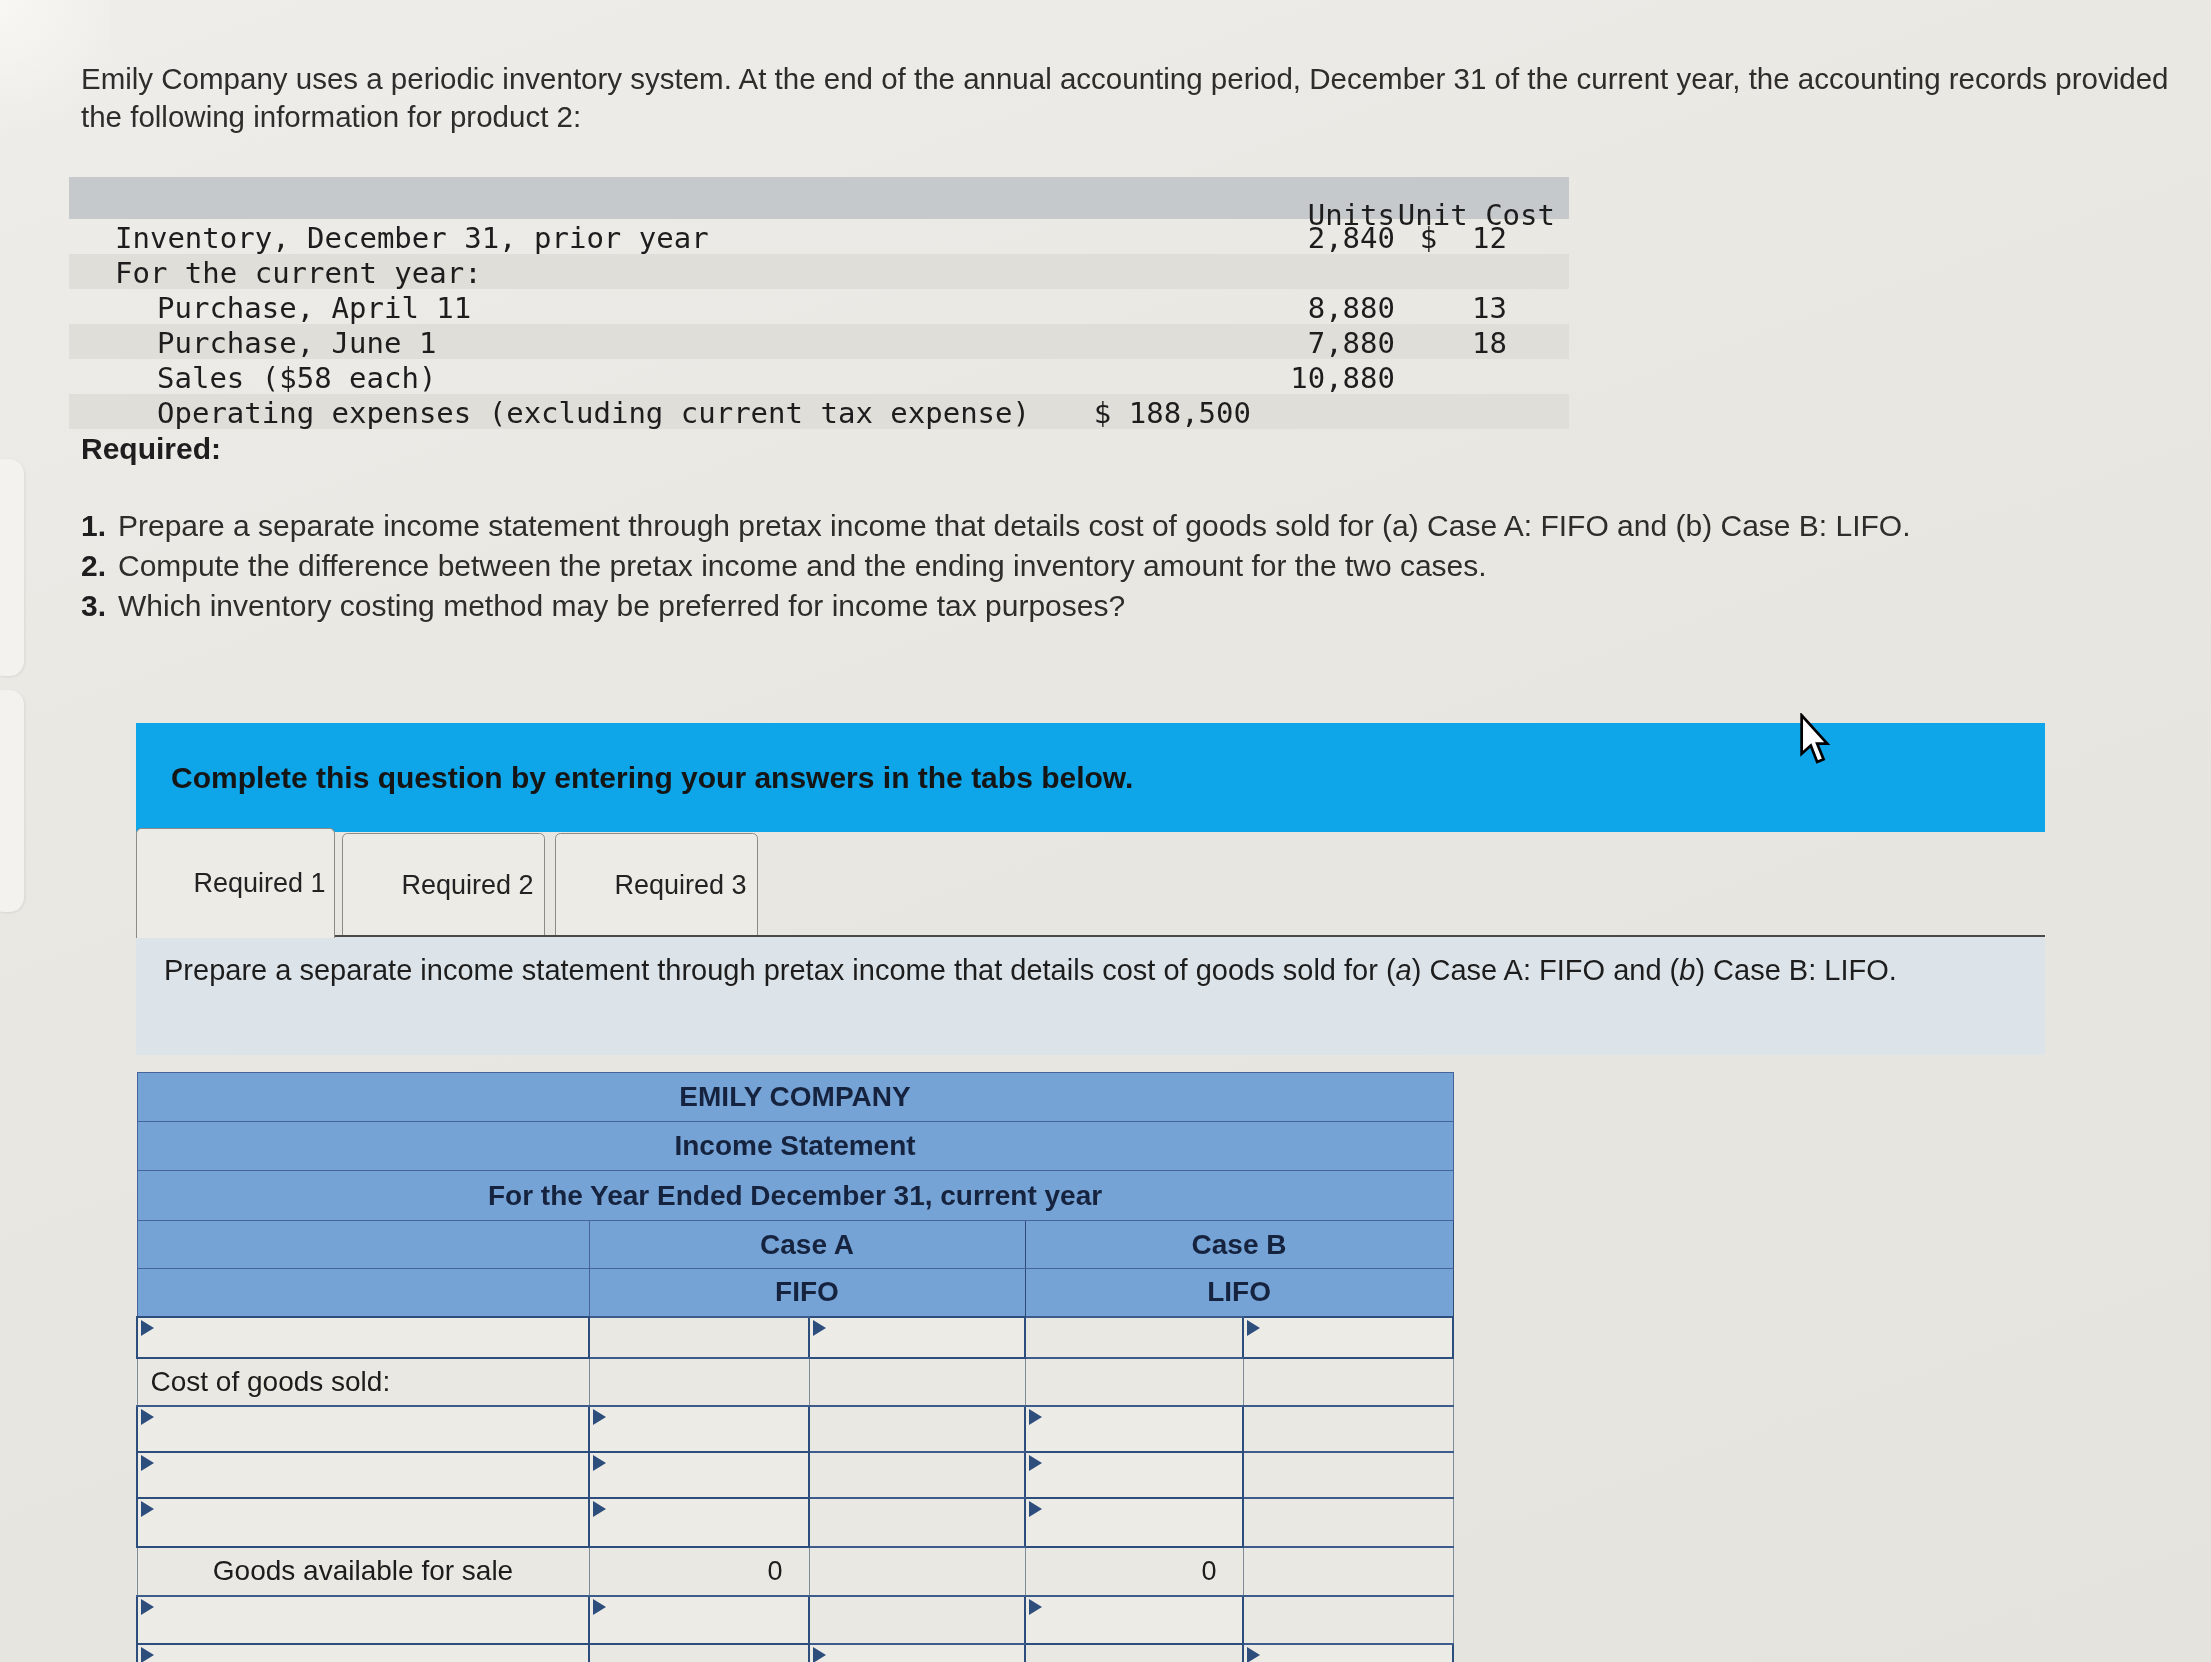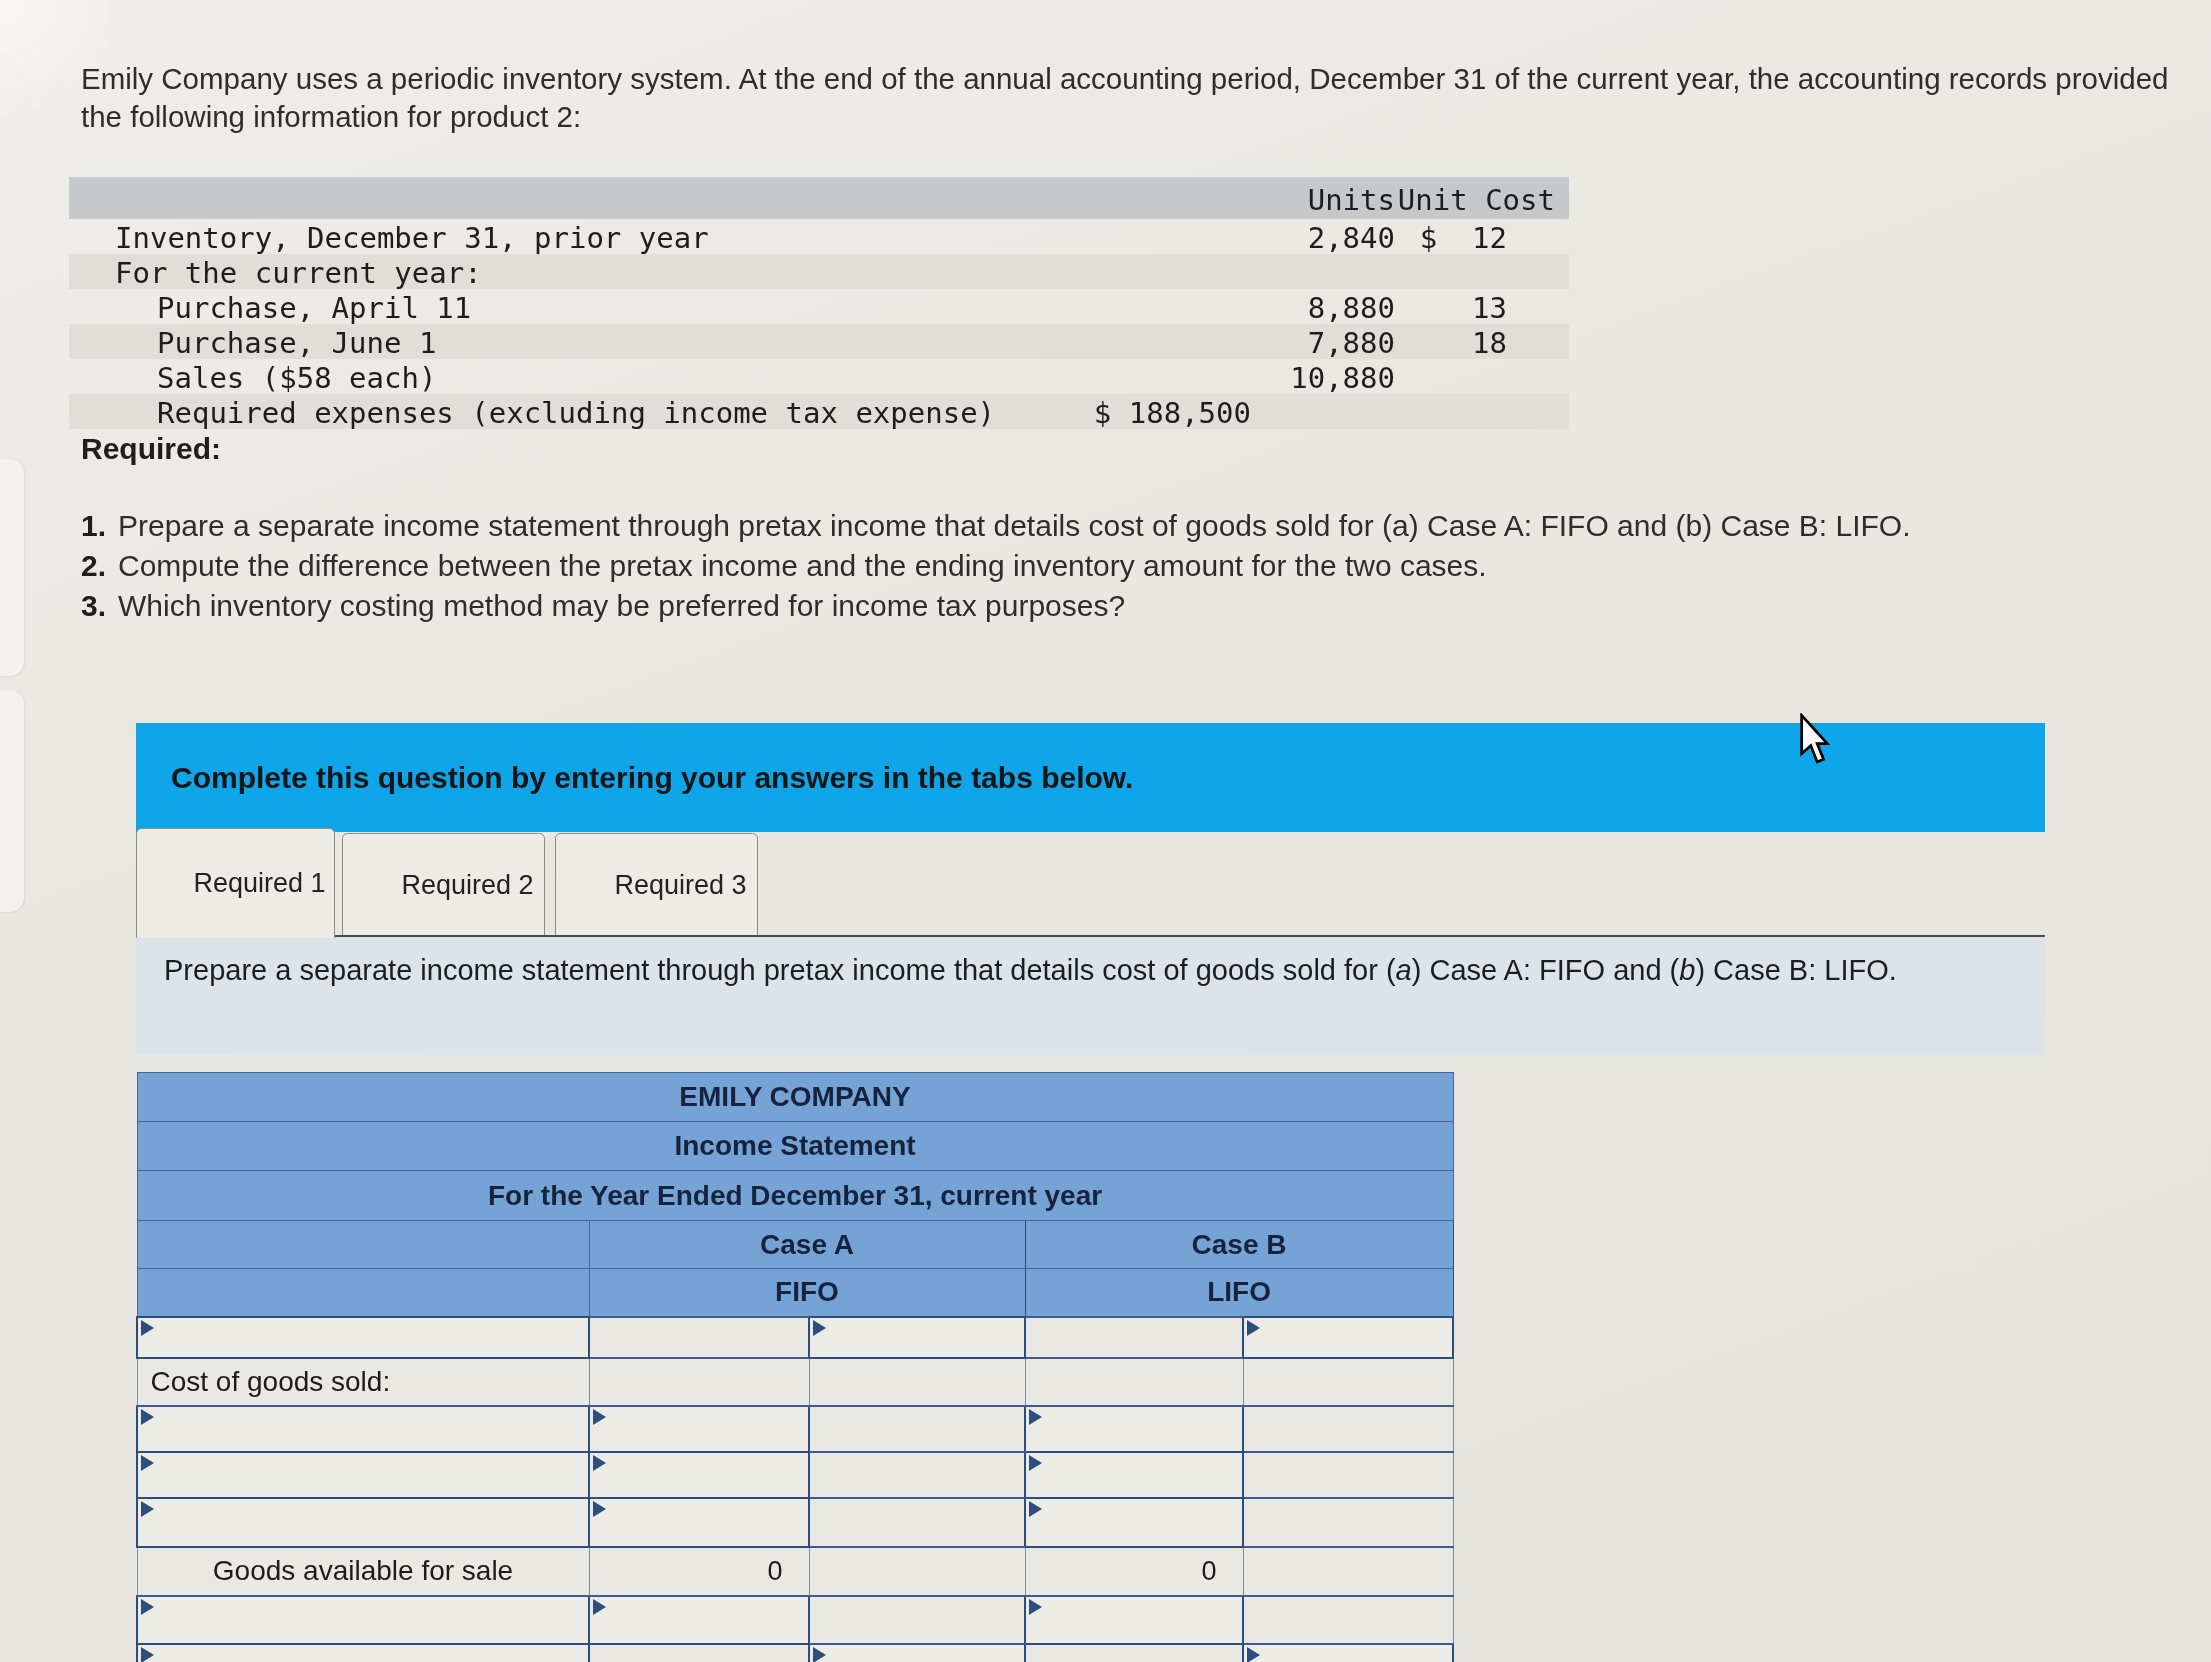--- a/index.html
+++ b/index.html
@@ -13,21 +13,21 @@
   
   .edge-strip{position:absolute;left:-11px;width:35px;background:#f3f2ee;border-radius:14.8px;box-shadow:0.9px 0.9px 2.8px rgba(0,0,0,.08);}
   .corner-wash{position:absolute;left:0;top:0;width:111px;height:157px;background:radial-gradient(circle at 0 0,#f8f7f4 0%,rgba(248,247,244,0) 70%);}
 
   
   .intro{position:absolute;left:81px;top:60px;width:2095px;font-size:29.5px;line-height:1.30;color:#2e2d2b;}
 
   
   .dtable{position:absolute;left:69px;top:177px;width:1500px;font-family:"DejaVu Sans Mono","Liberation Mono",monospace;font-size:29px;color:#1d1d1d;}
   .dbar{position:relative;height:42px;background:#c6c9cc;}
-  .dbar span{position:absolute;top:6px;white-space:pre;}
+  .dbar span{position:absolute;top:21px;white-space:pre;}
   .drows{position:relative;}
   .drow{position:relative;height:35px;}
   .drow.stripe{background:#e0ded9;}
   .drow span{position:absolute;top:1.8px;white-space:pre;}
   .dlabel0{left:46px;}
   .dlabel1{left:88px;}
   .units-col{right:174px;}
   .cost-col{right:62px;}
   .cost-head{right:14px;}
   .amount-col{right:318px;}
@@ -99,21 +99,21 @@
       <div class="drow stripe">
         <span class="dlabel1">Purchase, June 1</span>
         <span class="units-col">7,880</span>
         <span class="cost-col">18</span>
       </div>
       <div class="drow">
         <span class="dlabel1">Sales ($58 each)</span>
         <span class="units-col">10,880</span>
       </div>
       <div class="drow stripe">
-        <span class="dlabel1">Required expenses (excluding income tax expense)</span>
+        <span class="dlabel1">Operating expenses (excluding current tax expense)</span>
         <span class="amount-col">$ 188,500</span>
       </div>
     </div>
   </div>
 
   <div class="required-h">Required:</div>
 
   <div class="req-list">
     <div class="req-item">
       <span class="req-num">1.</span>

